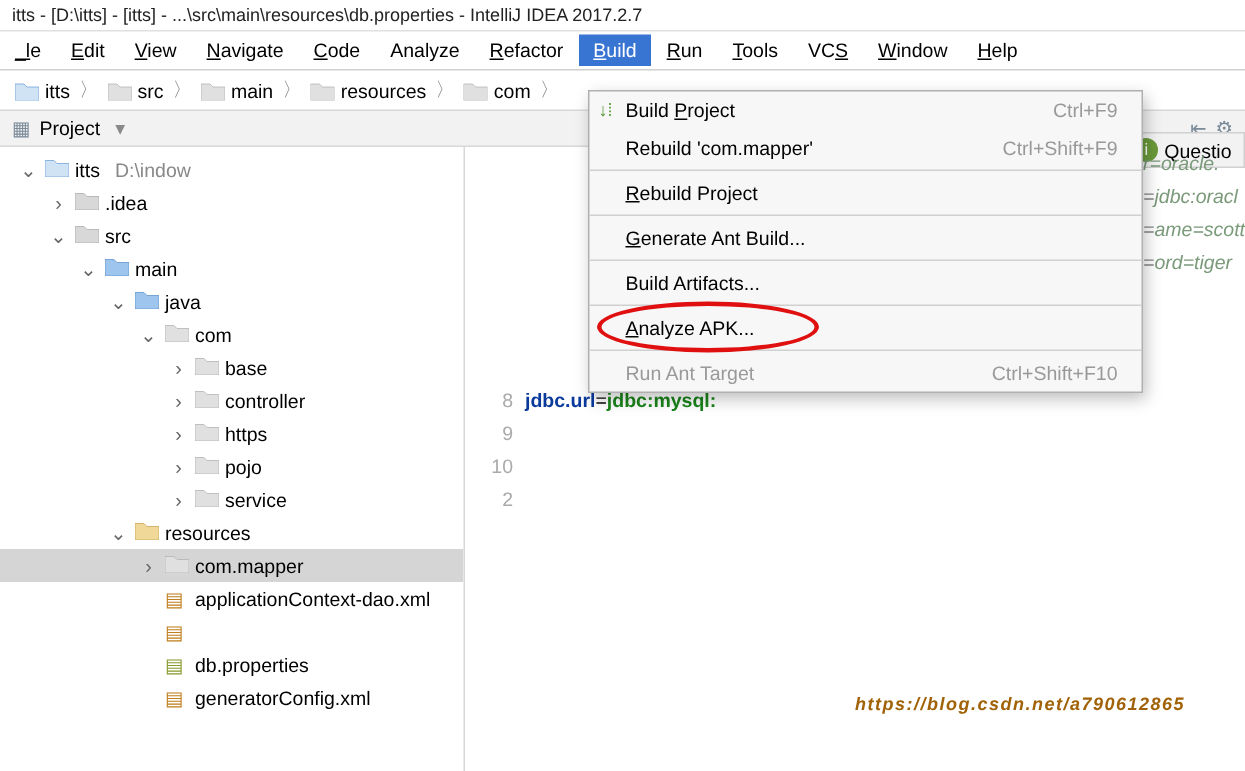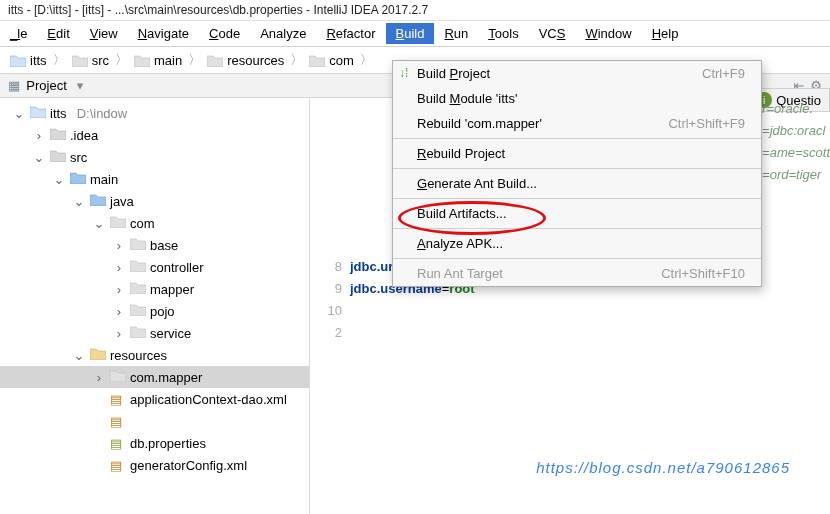--- a/index.html
+++ b/index.html
@@ -31,21 +31,21 @@
     .dd-item { display:flex; justify-content:space-between; padding:5px 16px 5px 24px; cursor:pointer; position:relative;}
     .dd-item.disabled { color:#999; }
     .dd-sep { border-top:1px solid #d0d0d0; margin:2px 0;}
     .shortcut { color:#999; }
     .dd-icon { position:absolute; left:6px; color:#5a9a3a; font-size:12px; }
     .red-circle { position:absolute; left:398px; top:201px; width:148px; height:34px; border:3px solid #e01010; border-radius:50%/50%; z-index:11; pointer-events:none; }
     .panel-spacer { flex:1; }
     .question-tab { position:absolute; right:0; top:88px; display:flex; align-items:center; gap:4px; padding:3px 8px; background:#f2f2f2; border:1px solid #d0d0d0;}
     .qmark { display:inline-flex; width:16px; height:16px; border-radius:50%; background:#6a9a3a; color:#fff; font-size:11px; align-items:center; justify-content:center;}
     svg.fld { width:16px; height:13px; }
-    .watermark { position:absolute; right:40px; bottom:38px; color:#3b82f6; font-style:italic; font-size:15px; letter-spacing:1px;}
+    .watermark { position:absolute; right:40px; bottom:38px; color:#a16207; font-style:italic; font-size:12px; letter-spacing:1px;font-weight:bold;}
   </style>
 </head>
 <body>
 
 <div class="title-bar">itts - [D:\itts] - [itts] - ...\src\main\resources\db.properties - IntelliJ IDEA 2017.2.7</div>
 
 <div class="menu-bar" id="menu-bar">
     <div class="menu-item"><span class="ul">_l</span>e</div>
     <div class="menu-item"><span class="ul">E</span>dit</div>
     <div class="menu-item"><span class="ul">V</span>iew</div>
@@ -179,21 +179,21 @@
             <path d="M0 2h6l2 2h8v9H0z" fill="#e0e0e0" stroke="#b0b0b0" stroke-width="0.5"></path>
           </svg></span>
         <span>controller</span>
       </div>
       <div class="node">
         <span class="indent" style="width:108px"></span>
         <span class="exp">›</span>
         <span><svg class="fld" viewBox="0 0 16 13">
             <path d="M0 2h6l2 2h8v9H0z" fill="#e0e0e0" stroke="#b0b0b0" stroke-width="0.5"></path>
           </svg></span>
-        <span>mapper</span>
+        <span>https</span>
       </div>
       <div class="node">
         <span class="indent" style="width:108px"></span>
         <span class="exp">›</span>
         <span><svg class="fld" viewBox="0 0 16 13">
             <path d="M0 2h6l2 2h8v9H0z" fill="#e0e0e0" stroke="#b0b0b0" stroke-width="0.5"></path>
           </svg></span>
         <span>pojo</span>
       </div>
       <div class="node">
@@ -251,43 +251,38 @@
         <div>9</div>
         <div>10</div>
         <div>2</div>
       </div>
     <div class="code" id="code">
         <div style="height:154px"></div>
         <div style="position:relative;top:-22px;height:0">
           <span class="italic" style="position:absolute;right:-200px"><span class="key" style="color:#888">jdbc.drive</span>r=<span style="color:#7a9a7a">com.mysq</span></span>
         </div>
         <div><span class="key">jdbc.url</span>=<span class="val">jdbc:mysql:</span></div>
-        <div><span class="key">jdbc.username</span>=<span class="val">root</span></div>
         <div>&nbsp;</div>
       </div>
     <div id="editor-top" style="position:absolute; right:0; top:0; font-family:Consolas,monospace; font-size:14px; line-height:22px; text-align:left;margin-left:17px;">
         <div class="italic"><span class="key" style="color:#888"></span><span style="color:#7a9a7a">r=oracle.</span></div>
         <div class="italic"><span class="key" style="color:#888">=</span><span style="color:#7a9a7a">jdbc:oracl</span></div>
         <div class="italic"><span class="key" style="color:#888">=</span><span style="color:#7a9a7a">ame=scott</span></div>
         <div class="italic"><span class="key" style="color:#888">=</span><span style="color:#7a9a7a">ord=tiger</span></div>
       </div>
   </div>
 </div>
 
 <div class="dropdown" id="dropdown">
     <div class="dd-item">
       <span class="dd-icon">↓⁞</span>
       <span>Build <span style="text-decoration:underline">P</span>roject</span>
       <span class="shortcut">Ctrl+F9</span>
     </div>
     <div class="dd-item">
-      <span>Build <span style="text-decoration:underline">M</span>odule 'itts'</span>
-      <span class="shortcut"></span>
-    </div>
-    <div class="dd-item">
       <span>Rebuild 'com.mapper'</span>
       <span class="shortcut">Ctrl+Shift+F9</span>
     </div>
     <div class="dd-sep"></div>
     <div class="dd-item">
       <span><span style="text-decoration:underline">R</span>ebuild Project</span>
       <span class="shortcut"></span>
     </div>
     <div class="dd-sep"></div>
     <div class="dd-item">

